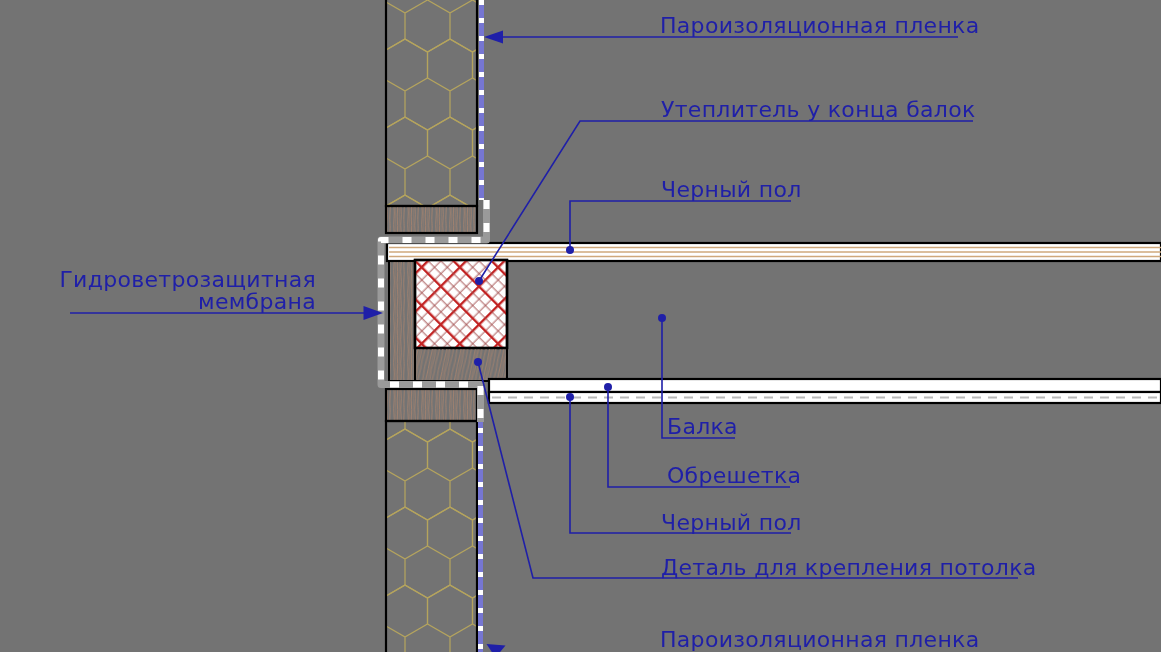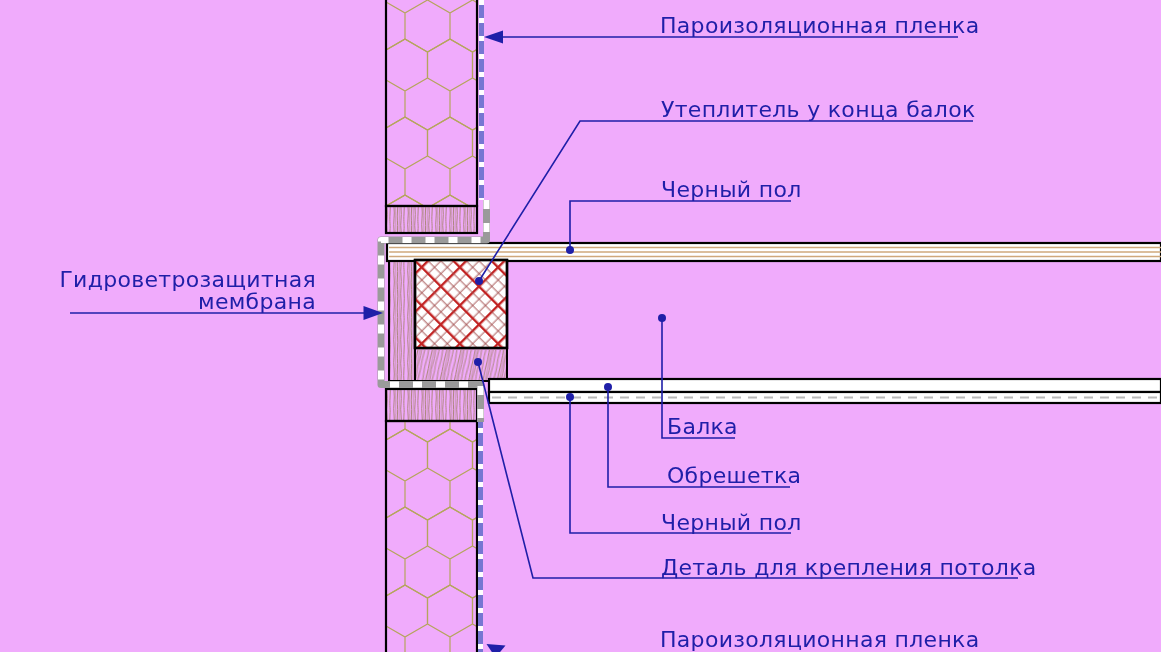--- a/index.html
+++ b/index.html
@@ -1,16 +1,16 @@
 <!DOCTYPE html>
 <html><head>
 <meta charset="utf-8">
 <style>
   html,body{margin:0;padding:0;background:#fff;}
-  .canvas{position:relative;width:1161px;height:652px;background:#f0abfc;overflow:hidden;
+  .canvas{position:relative;width:1161px;height:652px;background:#737373;overflow:hidden;
           font-family:"DejaVu Sans", sans-serif;}
   svg{position:absolute;left:0;top:0;}
   text{font-family:"DejaVu Sans", sans-serif;font-size:22px;fill:#1f1fa8;letter-spacing:0.3px;}
 </style>
 </head>
 <body>
 
 <div class="canvas">
 <svg width="1161" height="652" viewBox="0 0 1161 652">
   <defs>

